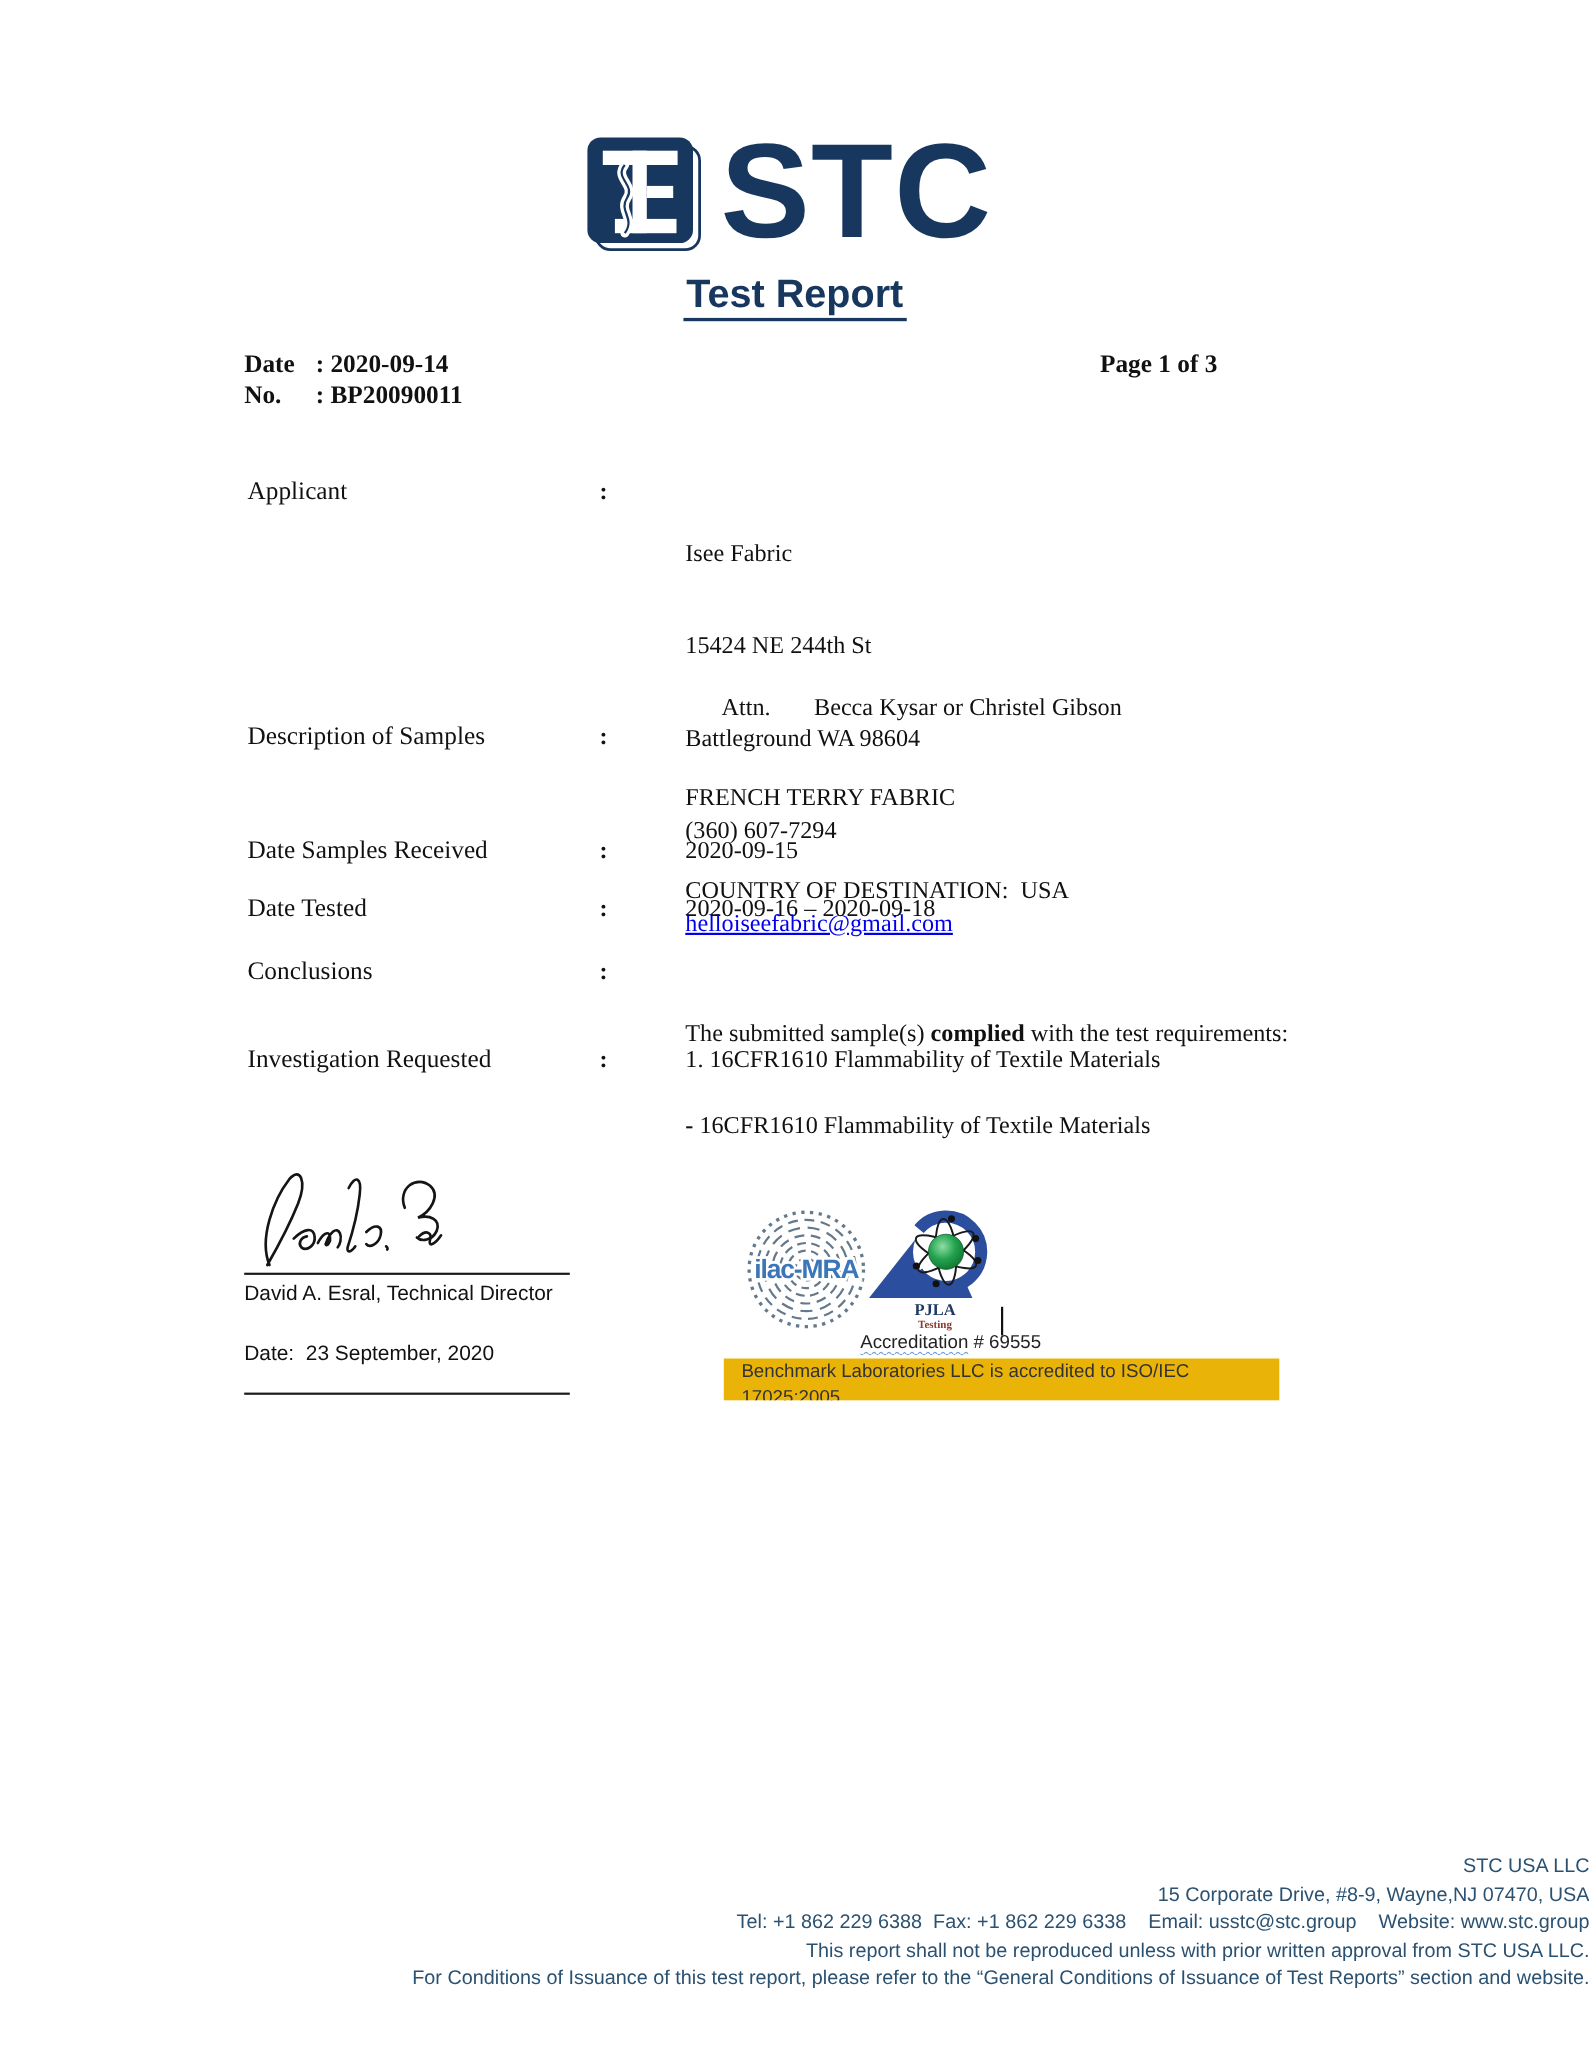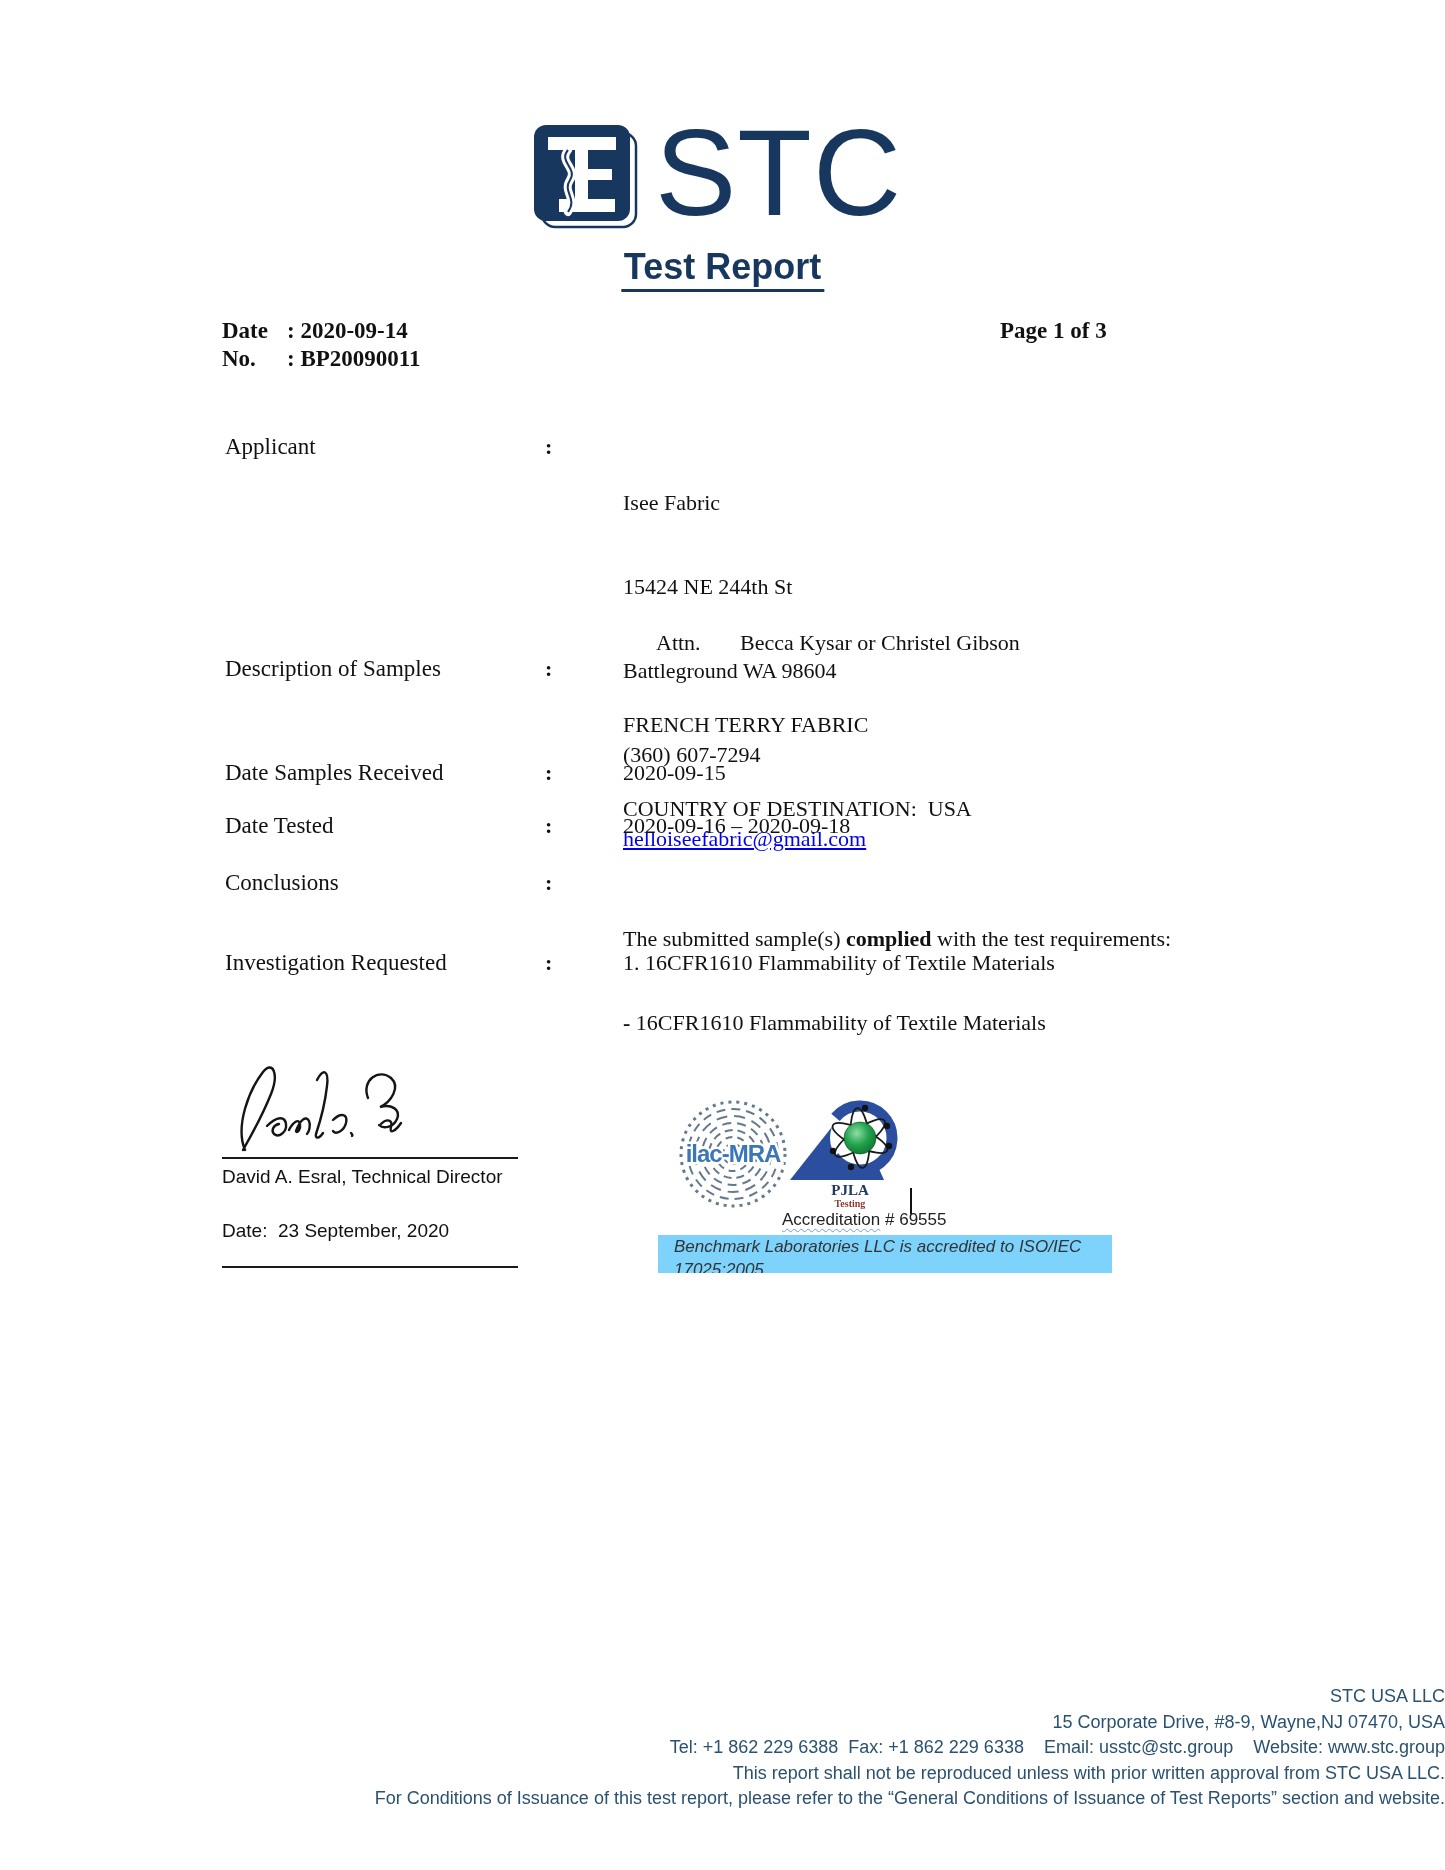--- a/index.html
+++ b/index.html
@@ -1,21 +1,21 @@
 <!DOCTYPE html>
 <html><head>
 <meta charset="utf-8">
 <style>
   html,body{margin:0;padding:0;background:#fff;}
   .page{position:relative;width:1445px;height:1870px;background:#fff;overflow:hidden;
         font-family:"Liberation Serif","DejaVu Serif",serif;color:#111;}
 
   
   .logo-wrap{position:absolute;left:533px;top:124px;display:flex;align-items:center;gap:16px;}
-  .logo-stc-text{font-family:"Liberation Sans","DejaVu Sans",sans-serif;font-weight:normal;
+  .logo-stc-text{font-family:"Liberation Sans","DejaVu Sans",sans-serif;font-weight:bold;
         font-size:122px;line-height:104px;color:#17375E;letter-spacing:1px;transform:translateY(-4px);text-align:center;}
   .report-title{position:absolute;top:246px;left:50%;transform:translateX(-50%);
         font-family:"Liberation Sans","DejaVu Sans",sans-serif;font-weight:bold;font-size:36px;
         color:#17375E;border-bottom:3px solid #17375E;padding:0 3px 1px 3px;white-space:nowrap;}
 
   
   .meta{position:absolute;left:222px;top:318px;font-weight:bold;font-size:23px;}
   .meta-row{height:28px;white-space:pre-wrap;}
   .meta-label{display:inline-block;width:65px;}
   .page-indicator{position:absolute;left:1000px;top:318px;font-weight:bold;font-size:23px;}
@@ -36,22 +36,22 @@
         font-size:19px;color:#111;white-space:pre-wrap;}
 
   
   .ilac-svg{position:absolute;left:675px;top:1098px;}
   .pjla-svg{position:absolute;left:788px;top:1100px;}
   .acc-vbar{position:absolute;left:910px;top:1188px;width:2px;height:26px;background:#111;}
   .accred-line{position:absolute;left:782px;top:1210px;font-family:"Liberation Sans","DejaVu Sans",sans-serif;
         font-size:17px;color:#222;white-space:pre-wrap;}
   .wavy{text-decoration:underline;text-decoration-style:wavy;text-decoration-color:#6f9fd8;
         text-decoration-thickness:1px;text-underline-offset:3px;}
-  .bench-strip{position:absolute;left:658px;top:1235px;width:454px;height:38px;overflow:hidden;
-        background:#7dd3fc;font-family:"Liberation Sans","DejaVu Sans",sans-serif;color:#333;font-style:italic;}
+  .bench-strip{position:absolute;left:658px;top:1235px;width:505px;height:38px;overflow:hidden;
+        background:#eab308;font-family:"Liberation Sans","DejaVu Sans",sans-serif;color:#333;}
   .bench-strip .line1{font-size:17px;line-height:23px;padding-left:16px;}
 
   
   .footer{position:absolute;left:0;right:0;top:1684px;text-align:right;
         font-family:"Liberation Sans","DejaVu Sans",sans-serif;font-size:18px;color:#2B5171;}
   .footer div{line-height:25.5px;white-space:pre-wrap;}
 </style>
 </head>
 <body>
 

